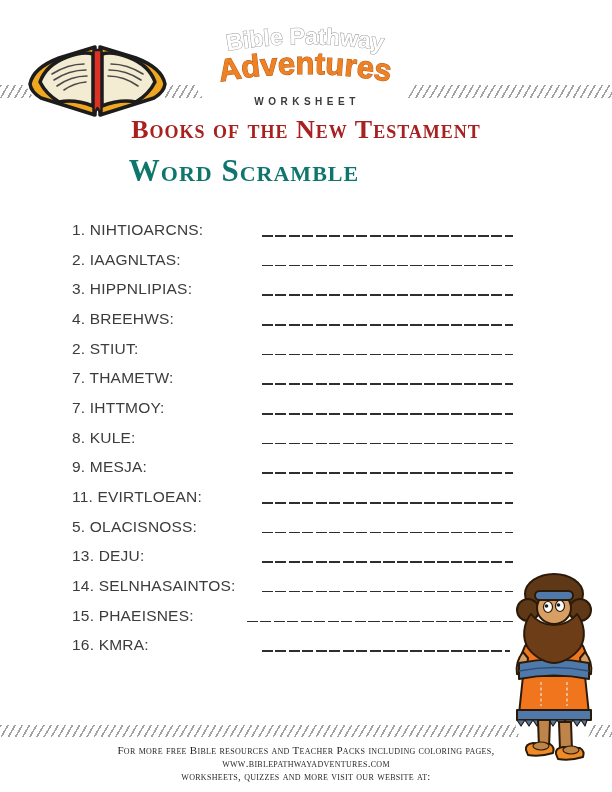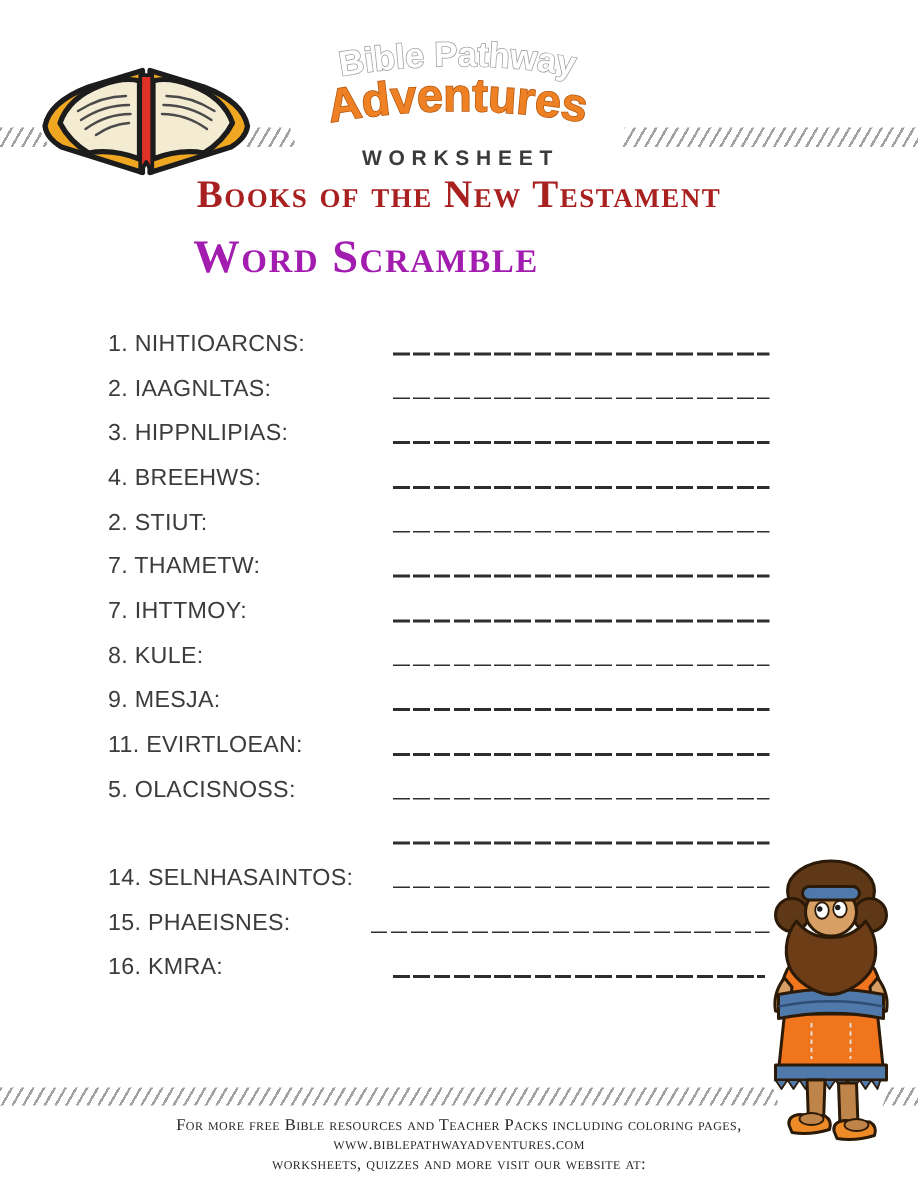--- a/index.html
+++ b/index.html
@@ -7,29 +7,29 @@
         font-family:"Liberation Sans",sans-serif;}
   
   .band{position:absolute;left:0;right:0;height:13px;z-index:1;
         background:repeating-linear-gradient(120deg,#a2a2a2 0 1.6px,transparent 1.6px 6.2px);}
   .band-top{top:85px;}
   .band-bottom{top:725px;height:12px;}
   
   .book{position:absolute;left:24px;top:22px;z-index:2;}
   .logo{position:absolute;left:193px;top:18px;width:224px;z-index:2;text-align:center;
         background:#fff;border-radius:36px;padding-bottom:2px;}
-  .worksheet-label{font-size:14px;letter-spacing:4.5px;padding-left:4px;color:#3b3b3b;
+  .worksheet-label{font-size:10px;letter-spacing:4.5px;padding-left:4px;color:#3b3b3b;
         font-weight:bold;margin-top:-4px;text-align:center;}
   
   .title{position:absolute;top:108px;left:0;width:612px;text-align:center;z-index:2;
          font-family:"Liberation Serif",serif;font-variant:small-caps;font-weight:bold;
          font-size:26px;letter-spacing:1px;color:#a8201f;line-height:44px;}
   .subtitle{position:absolute;top:152px;left:0;width:488px;text-align:center;z-index:2;
          font-family:"Liberation Serif",serif;font-variant:small-caps;font-weight:bold;
-         font-size:31px;letter-spacing:1px;color:#a21caf;line-height:38px;}
+         font-size:31px;letter-spacing:1px;color:#0f766e;line-height:38px;}
   
   .list{position:absolute;left:38px;top:219px;width:450px;z-index:2;}
   .row{position:relative;height:29.67px;margin-left:34px;}
   .row .label{display:block;line-height:17px;padding-top:2px;font-size:15.5px;
         color:#3c3c3c;letter-spacing:0.2px;}
   .row .answer-line{position:absolute;left:190px;top:16px;width:251px;height:1.6px;
         background:repeating-linear-gradient(90deg,#2e2e2e 0 11px,transparent 11px 13.5px);}
   .row:nth-child(14) .answer-line{left:175px;width:266px;}
   
   .footer{position:absolute;top:744px;left:56px;width:500px;text-align:center;z-index:2;
@@ -128,20 +128,21 @@
       </div>
     <div class="row">
         <span class="label">11. EVIRTLOEAN:</span>
         <div class="answer-line"></div>
       </div>
     <div class="row">
         <span class="label">5. OLACISNOSS:</span>
         <div class="answer-line"></div>
       </div>
     <div class="row">
+        <span class="label">13. DEJU:</span>
         <div class="answer-line"></div>
       </div>
     <div class="row">
         <span class="label">14. SELNHASAINTOS:</span>
         <div class="answer-line"></div>
       </div>
     <div class="row">
         <span class="label">15. PHAEISNES:</span>
         <div class="answer-line"></div>
       </div>

